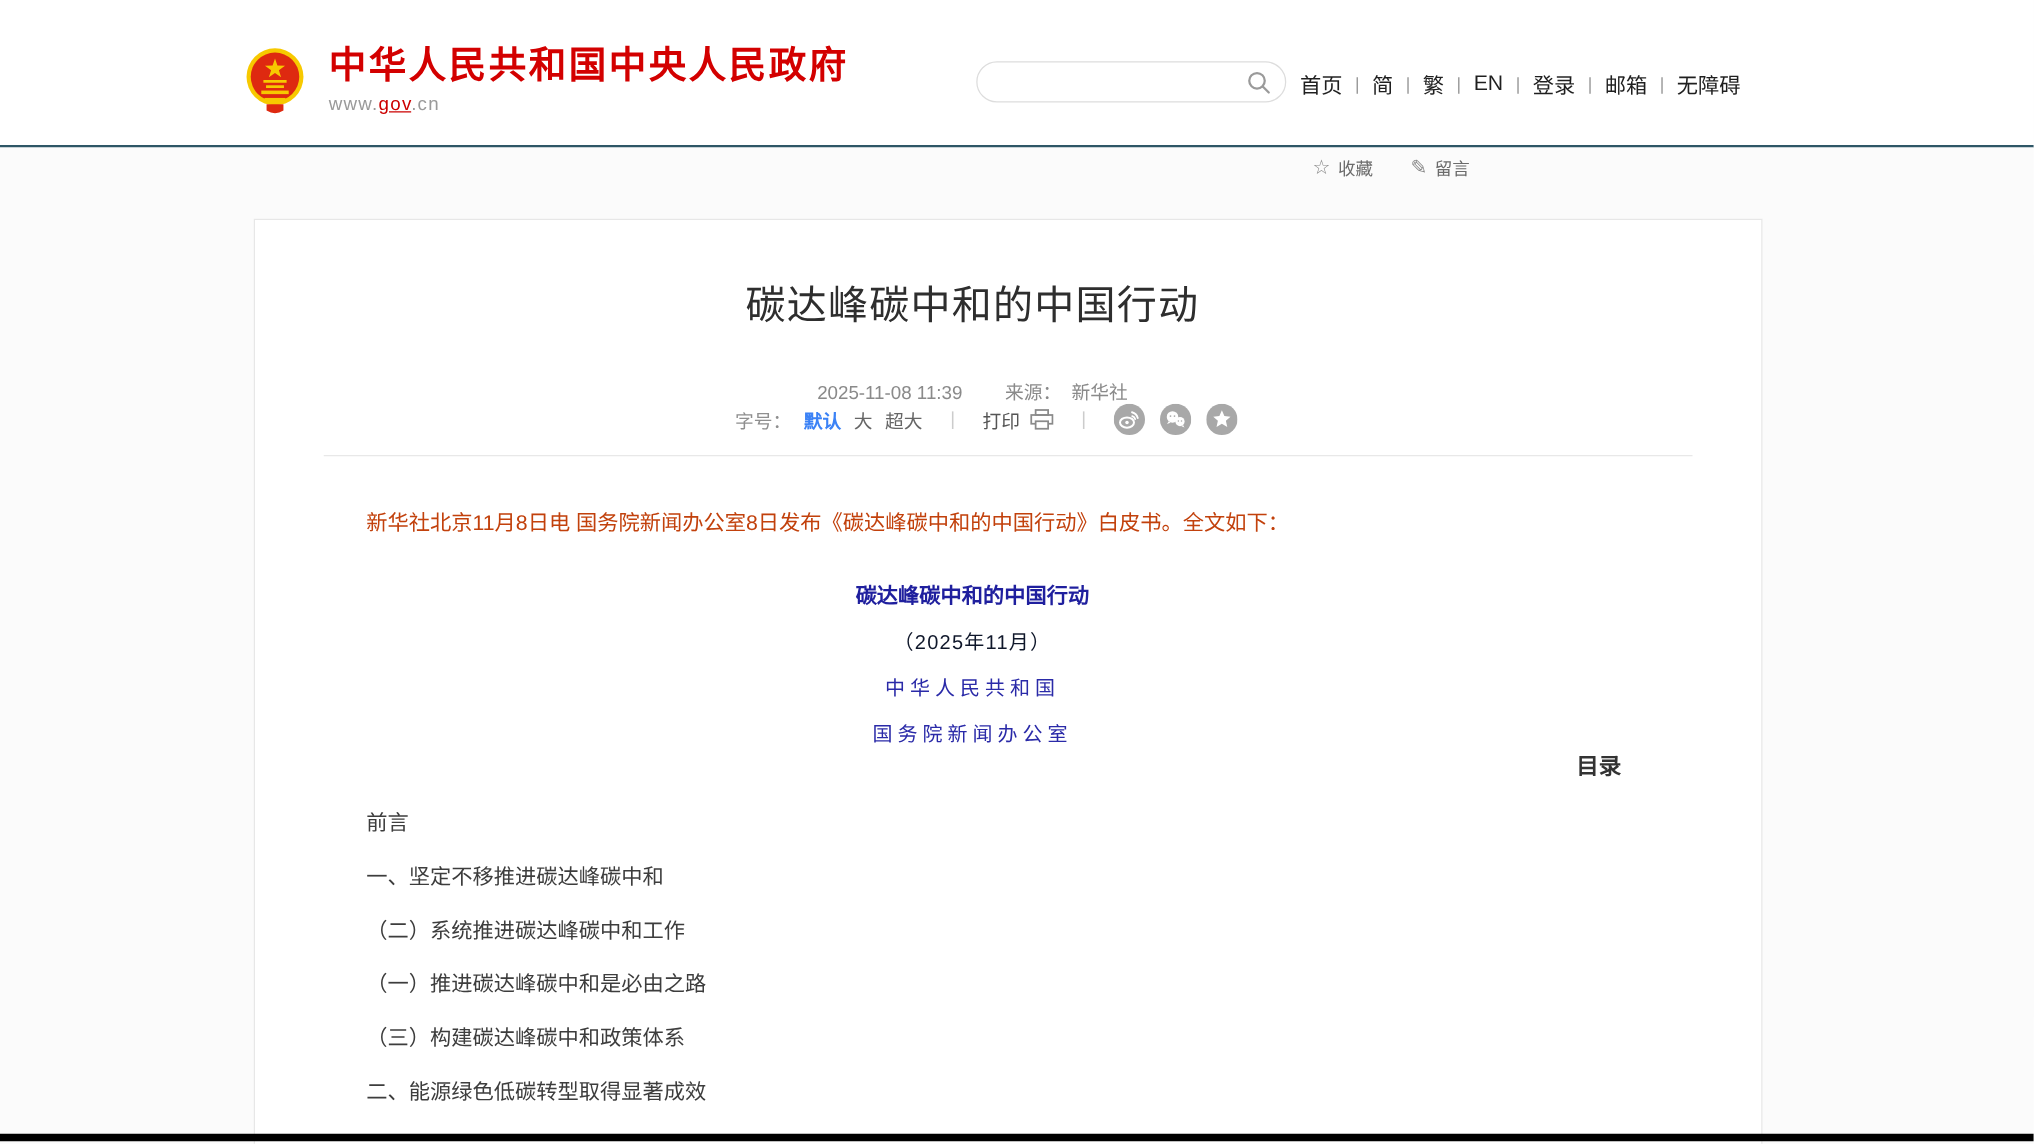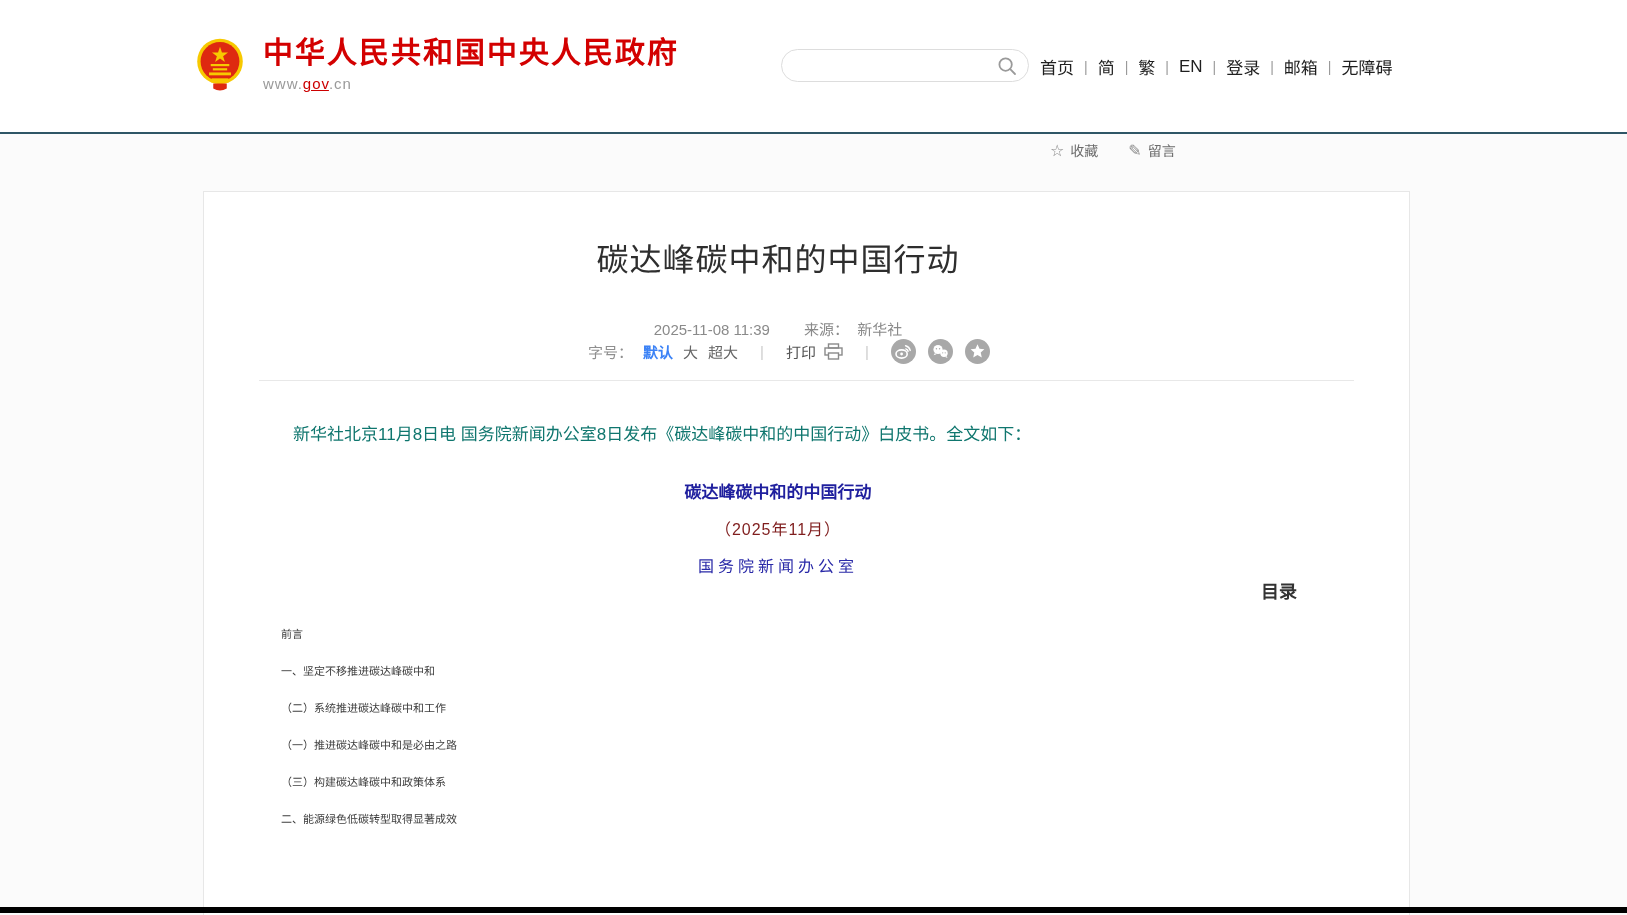--- a/index.html
+++ b/index.html
@@ -3,21 +3,21 @@
 <meta charset="utf-8">
 <style>
   * { margin:0; padding:0; box-sizing:border-box; }
   html,body { width:1627px; height:915px; overflow:hidden; }
   body {
     font-family:"Liberation Sans","DejaVu Sans",sans-serif;
     background:#fbfbfb; position:relative; color:#333;
   }
 
   
-  .site-header { position:relative; height:132px; background:#fff; }
+  .site-header { position:relative; height:116px; background:#fff; }
   .logo { position:absolute; left:193px; top:36px; display:flex; align-items:center; }
   .emblem { width:54px; height:56px; }
   .site-text { margin-left:16px; }
   .site-title { font-size:30px; font-weight:bold; color:#d30000; letter-spacing:2px; line-height:1.15; }
   .site-url { font-size:15px; color:#9a9a9a; margin-top:4px; letter-spacing:1px; }
   .site-url .gov { color:#cc0000; text-decoration:underline; }
 
   .search-box { position:absolute; left:781px; top:49px; width:248px; height:33px;
     border:1px solid #ddd; border-radius:17px; background:#fff; }
   .search-box input { position:absolute; inset:0; width:100%; height:100%; border:0; outline:0;
@@ -53,30 +53,30 @@
   .meta-right { display:flex; align-items:center; color:#8f8f8f;margin-left:22px; }
   .meta-right .fs-opt { margin-left:10px; color:#666; cursor:pointer; }
   .meta-right .fs-opt.selected { color:#3b82f6; font-weight:bold; }
   .meta-right .pipe { margin:0 22px; color:#ccc; }
   .print-group { display:flex; align-items:center; gap:8px; color:#555; cursor:pointer; }
   .share-group { display:flex; align-items:center; gap:12px; }
   .share-ic { width:25px; height:25px; cursor:pointer; display:block; }
 
   .meta-sep { border:0; border-top:1px solid #e8e8e8; margin:16px 0 0 0; margin-right:-57px; }
 
-  .intro { margin-top:40px; font-size:17px; line-height:1.6; color:#0f766e; text-indent:2em; }
+  .intro { margin-top:40px; font-size:17px; line-height:1.6; color:#c2410c; text-indent:2em; }
 
   .doc-block { margin-top:30px; text-align:center; }
   .doc-title { font-size:17px; font-weight:bold; color:#1f1f9e; }
-  .doc-date { margin-top:13px; font-size:16px; color:#7f1d1d; letter-spacing:1px; }
+  .doc-date { margin-top:13px; font-size:16px; color:#0f172a; letter-spacing:1px; }
   .doc-org { margin-top:13px; font-size:16px; color:#2a2aa8;
     font-family:"DejaVu Serif","Liberation Serif",serif; letter-spacing:4px; }
 
   .toc-heading { font-size:18px; font-weight:bold; color:#333; text-indent:2em;text-align:right; }
-  .toc-item { margin-top:26px; font-size:11px; color:#3d3d3d; text-indent:2em; line-height:1; }
+  .toc-item { margin-top:26px; font-size:17px; color:#3d3d3d; text-indent:2em; line-height:1; }
 
   .bottom-bar { position:absolute; left:0; bottom:2px; width:100%; height:6px; background:#000; z-index:10; }
 </style>
 </head>
 <body>
 
 <header class="site-header">
   <div class="logo">
     <svg class="emblem" viewBox="0 0 64 66" aria-hidden="true">
       <circle cx="32" cy="30" r="27" fill="#F7C900"></circle>
@@ -187,20 +187,21 @@
         </div>
       </div>
 
       <hr class="meta-sep">
 
       <p class="intro">新华社北京11月8日电 国务院新闻办公室8日发布《碳达峰碳中和的中国行动》白皮书。全文如下：</p>
 
       <div class="doc-block">
         <div class="doc-title">碳达峰碳中和的中国行动</div>
         <div class="doc-date">（2025年11月）</div>
+        <div class="doc-org">中华人民共和国</div>
         <div class="doc-org">国务院新闻办公室</div>
       </div>
 
       <div class="toc-heading">目录</div>
       <p class="toc-item">前言</p>
       <p class="toc-item">一、坚定不移推进碳达峰碳中和</p>
       <p class="toc-item">（二）系统推进碳达峰碳中和工作</p>
       <p class="toc-item">（一）推进碳达峰碳中和是必由之路</p>
       <p class="toc-item">（三）构建碳达峰碳中和政策体系</p>
       <p class="toc-item">二、能源绿色低碳转型取得显著成效</p>

